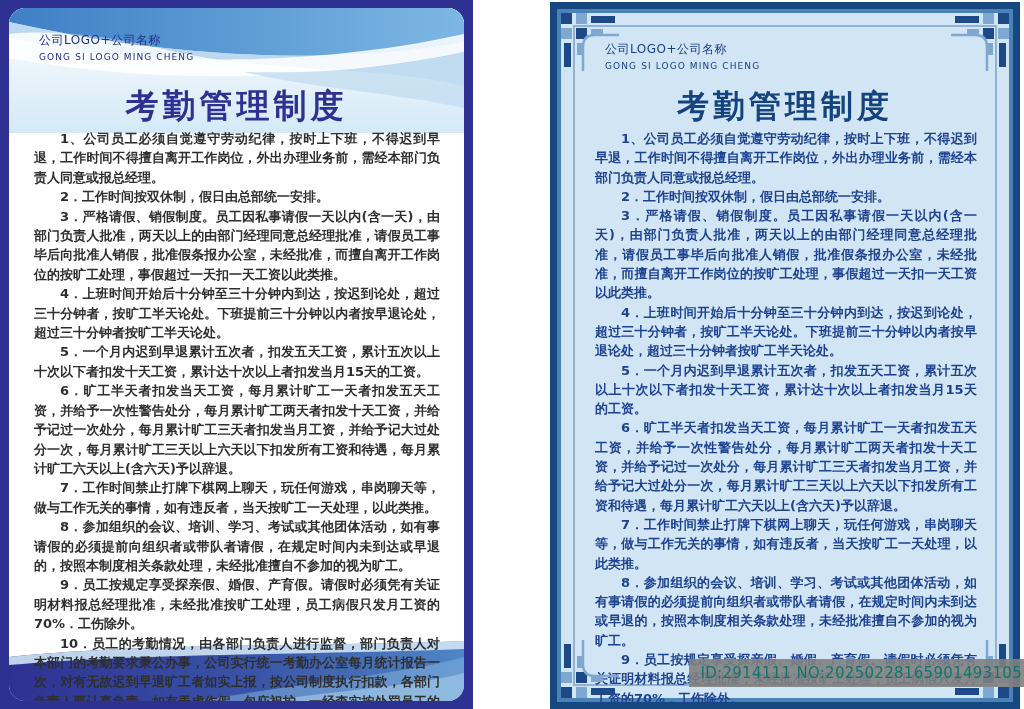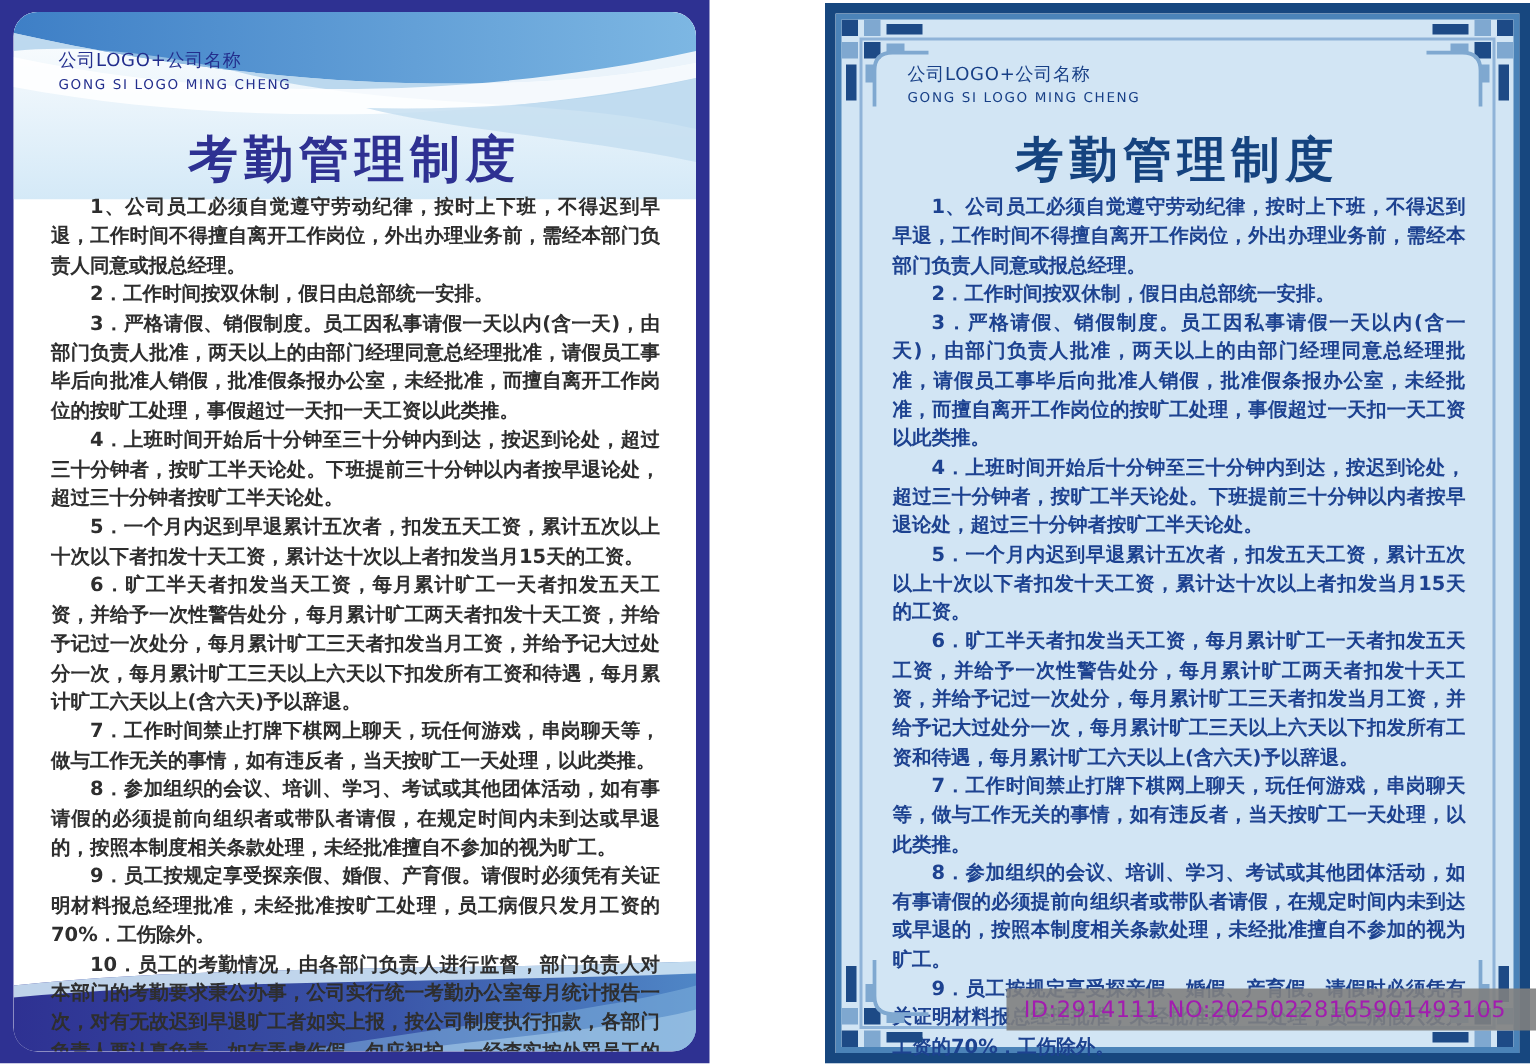--- a/index.html
+++ b/index.html
@@ -75,22 +75,22 @@
   }
   .right-body {
     position:absolute; top:120px; left:38px; right:36px; bottom:66px;
     font-size:13px; line-height:19.3px; font-weight:600;
     color:#1d4290; text-align:justify; z-index:2;
   }
 
   .id-stamp {
     position:absolute; right:0; bottom:22px; z-index:6;
     background:rgba(128,128,128,0.9);
-    color:#a21caf; font-size:15px; letter-spacing:0.3px;
-    padding:5px 20px 5px 12px; white-space:nowrap;
+    color:#0f766e; font-size:15px; letter-spacing:0.3px;
+    padding:5px 2px 5px 12px; white-space:nowrap;
   }
 </style>
 </head>
 <body>
 
 <div class="left-panel">
   <div class="left-inner">
 
     <div class="left-header">
       <svg viewBox="0 0 455 125" preserveAspectRatio="none">

